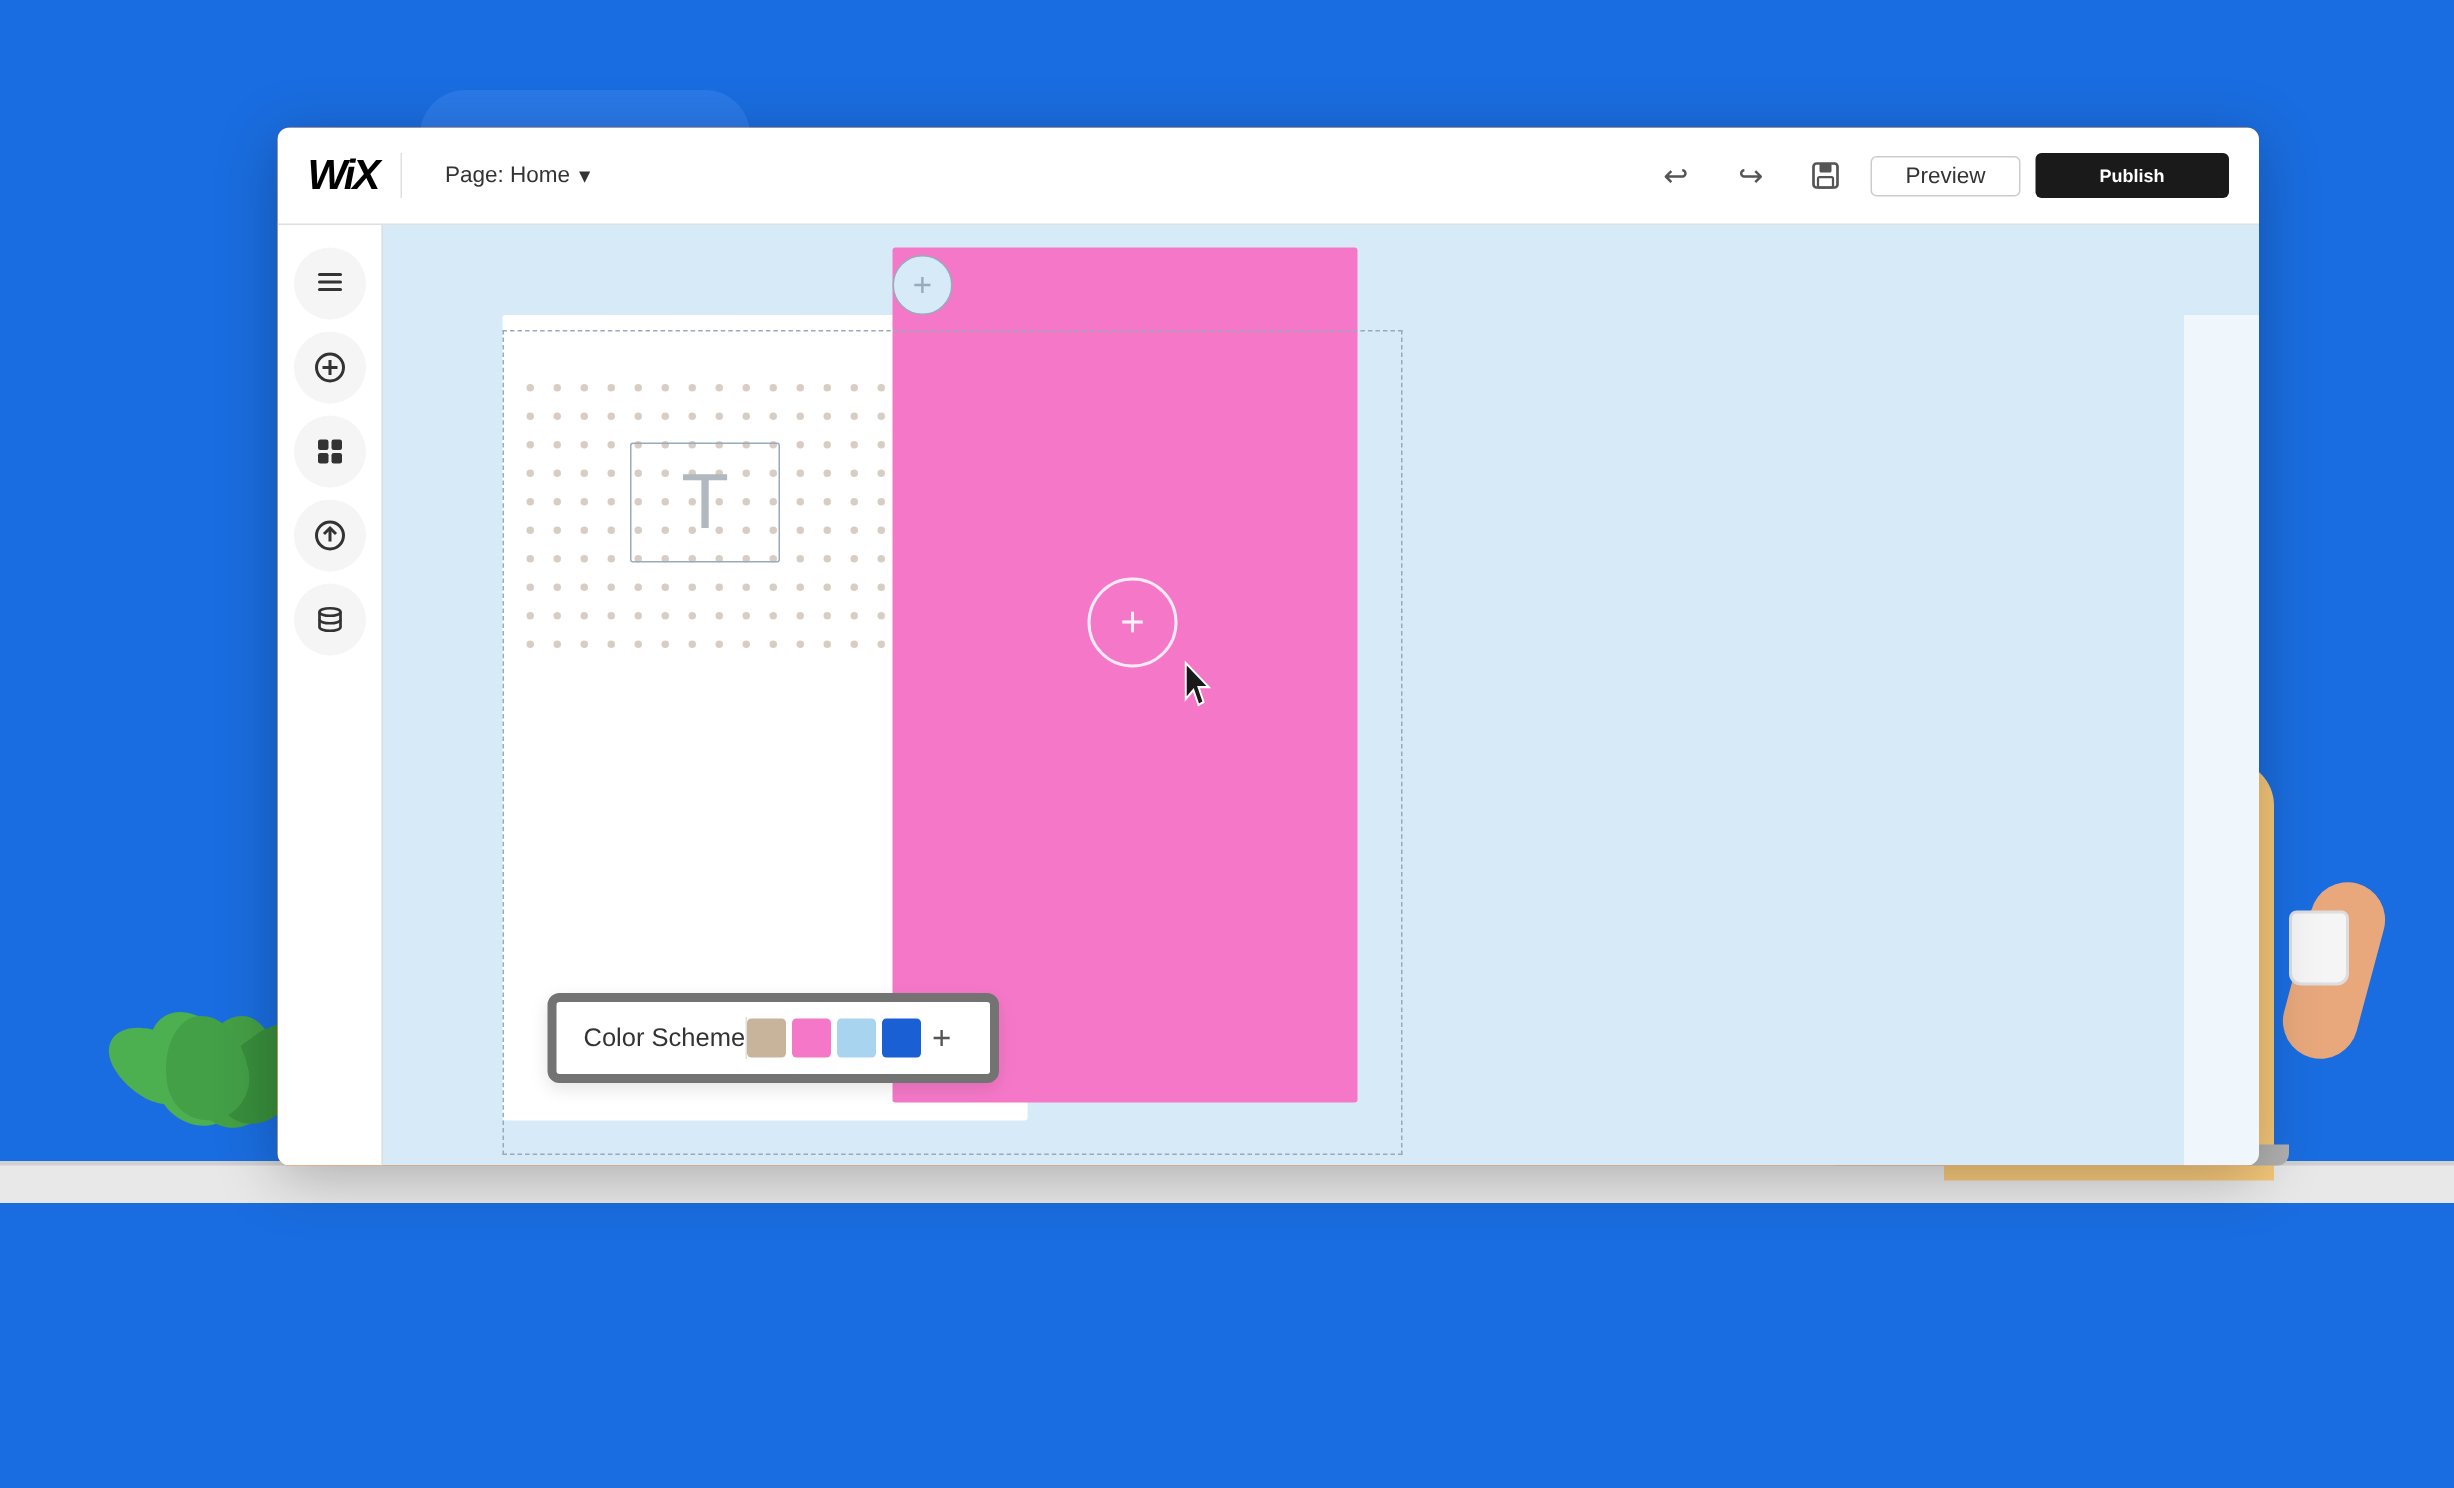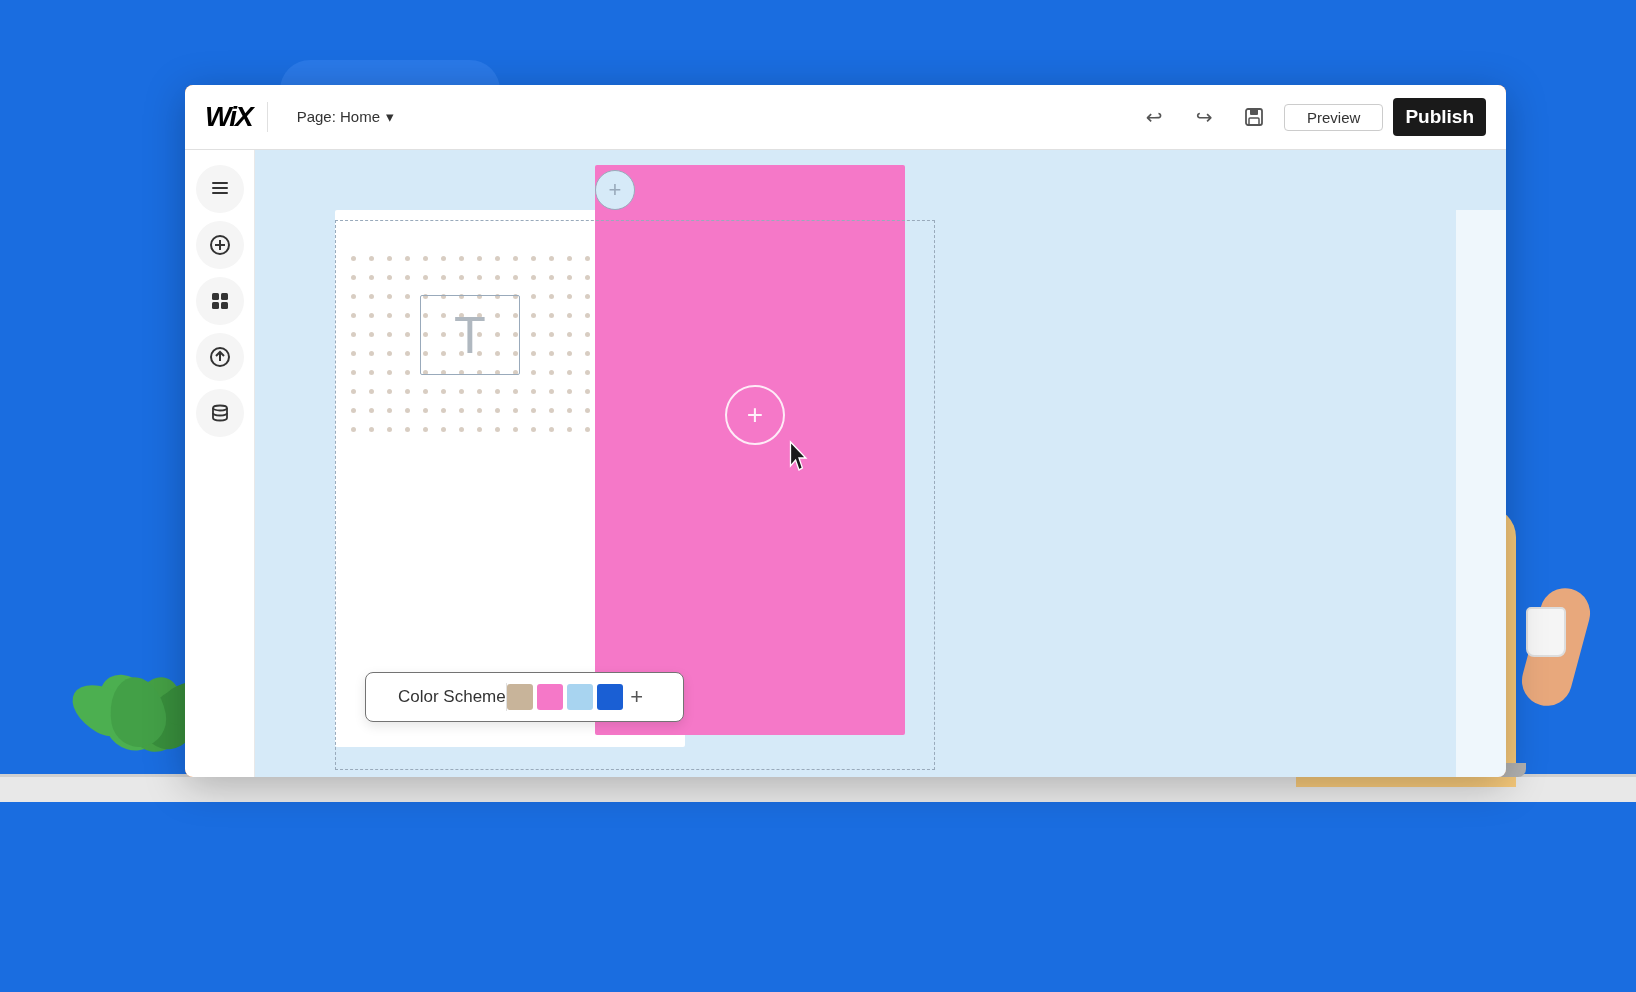--- a/index.html
+++ b/index.html
@@ -212,26 +212,26 @@
       padding: 4px 22px;
       background: #fff;
       border: 1px solid #ccc;
       border-radius: 4px;
       font-size: 15px;
       color: #333;
       cursor: pointer;
     }
 
     .publish-btn {
-      padding: 8px 12px;
+      padding: 8px 43px;
       background: #1a1a1a;
       color: #fff;
       border: none;
       border-radius: 4px;
-      font-size: 19px;
+      font-size: 12px;
       font-weight: 600;
       cursor: pointer;
     }
 
     
     .sidebar {
       position: absolute;
       top: 65px;
       left: 0;
       width: 70px;
@@ -359,23 +359,23 @@
       border: 1.5px dashed #9ab;
       pointer-events: none;
     }
 
     
     .color-scheme-panel {
       position: absolute;
       bottom: 55px;
       left: 110px;
       background: #fff;
-      border: 1px solid #737373;
+      border: 6px solid #737373;
       border-radius: 8px;
-      padding: 10px 32px;
+      padding: 10px 18px;
       display: flex;
       align-items: center;
       box-shadow: 0 4px 12px rgba(0,0,0,0.1);
     }
     .cs-label {
       font-size: 17px;
       color: #333;
       font-weight: 400;
     }
     .cs-divider {

